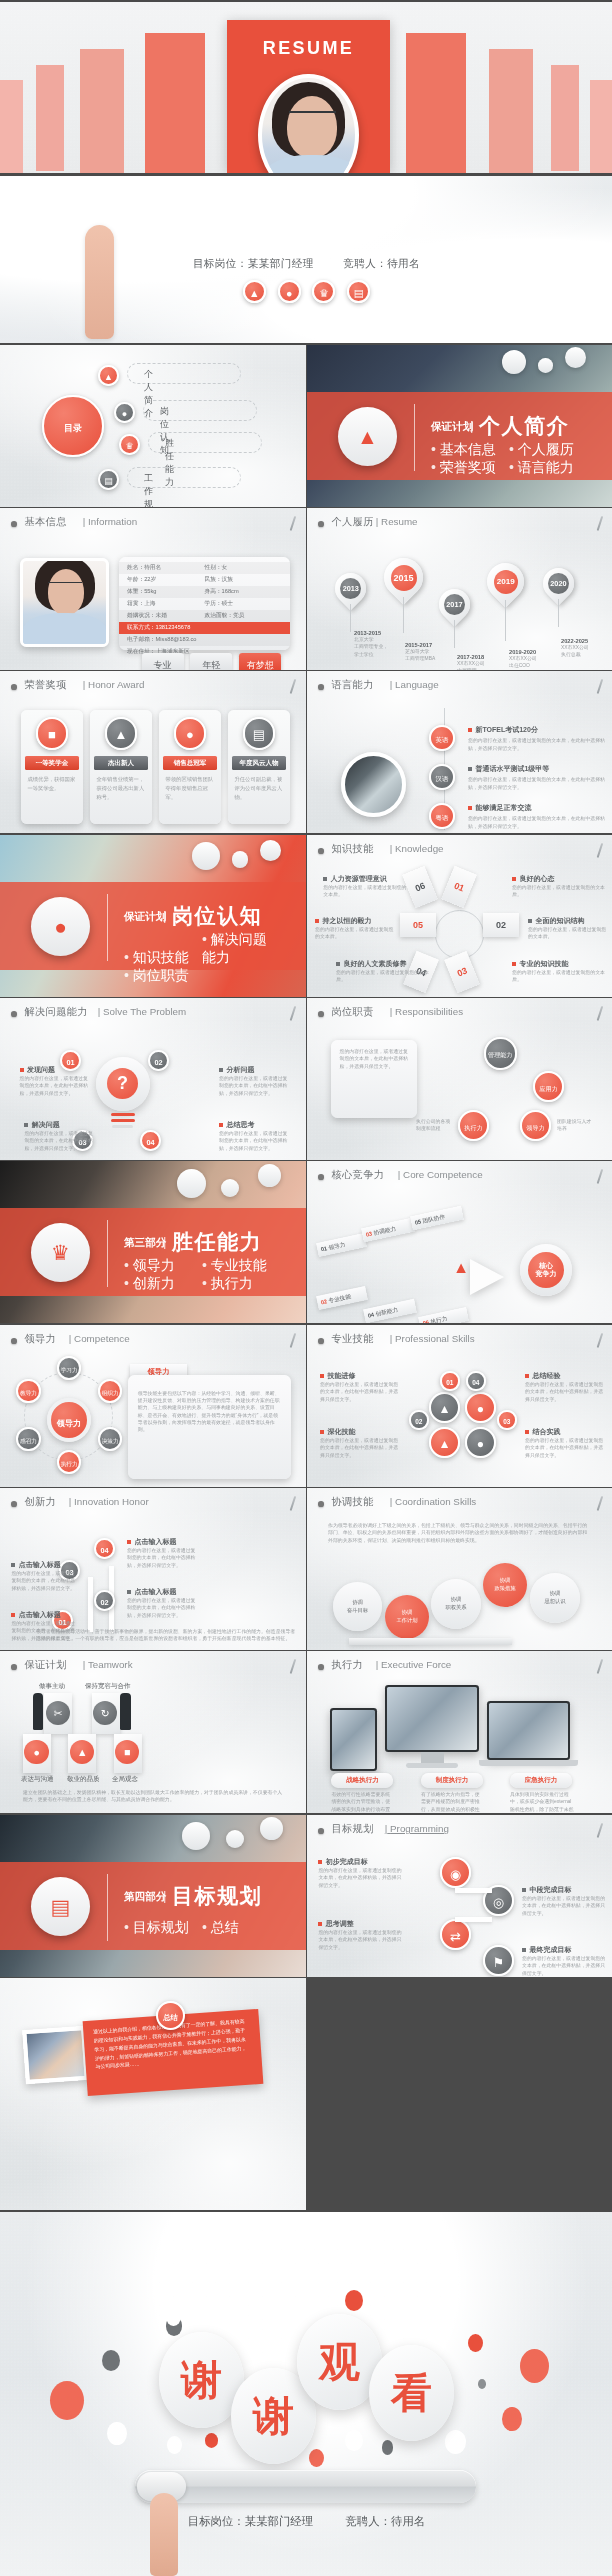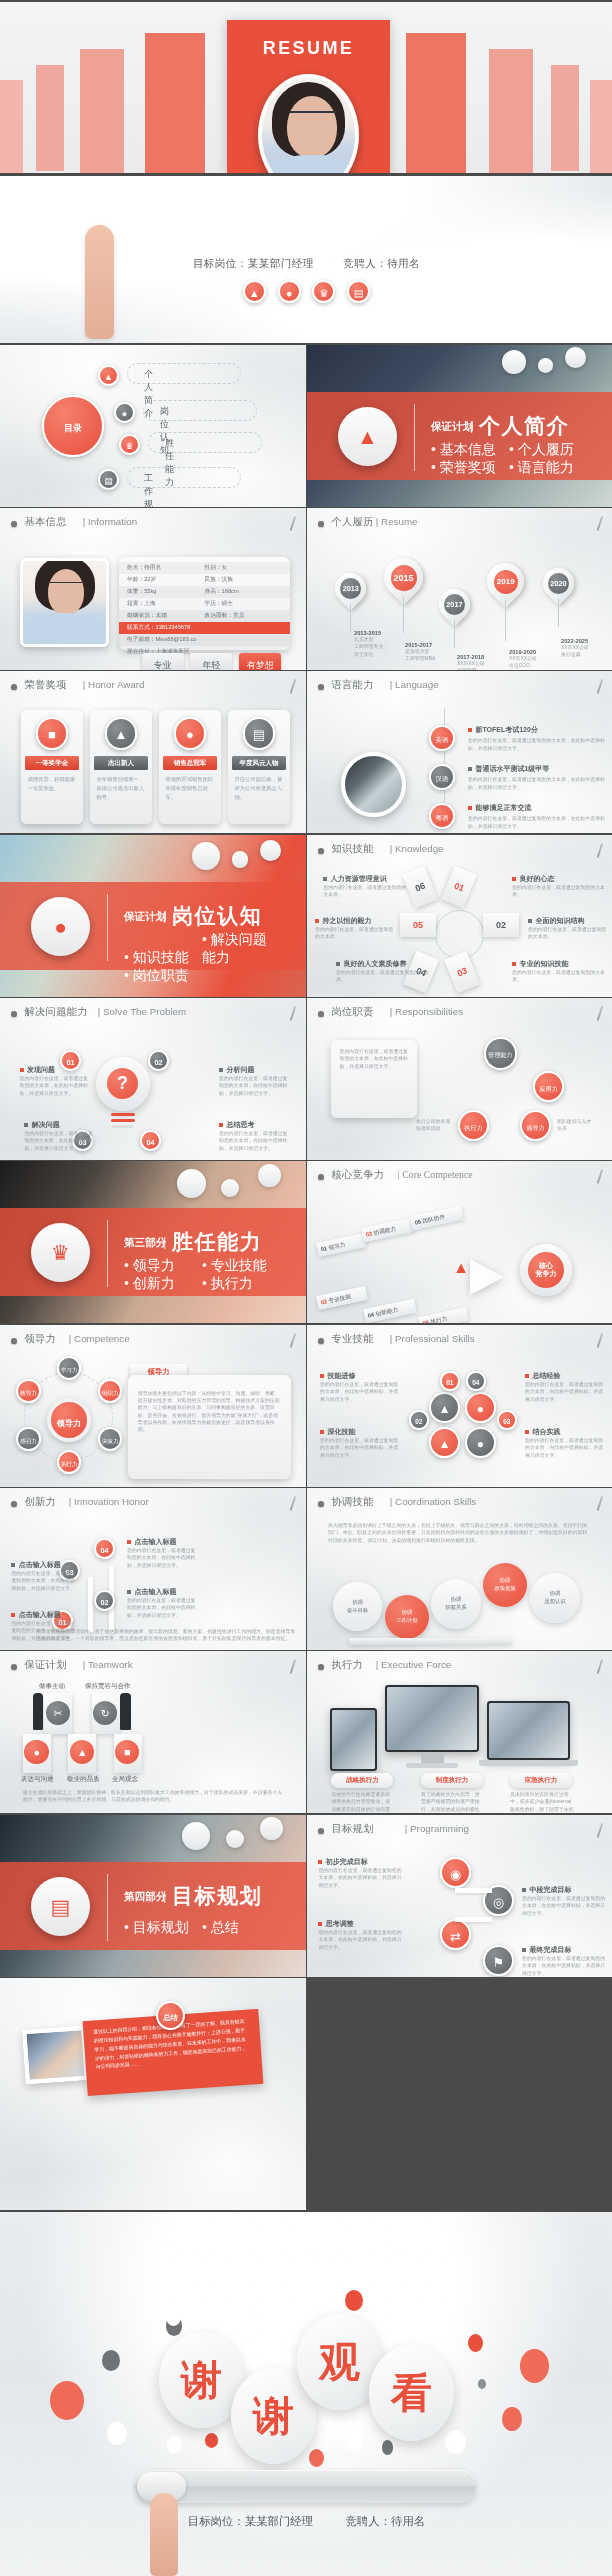--- a/index.html
+++ b/index.html
@@ -605,21 +605,21 @@
       <i>领导力</i><i>专业技能</i><br>
       <i>创新力</i><i>执行力</i>
     </div>
   </div>
 
   <div class="slide half" style="left:307px;top:1161px;">
     <div class="dotgrid"></div>
     <div class="shead">
       <div class="bullet"></div>
       <div class="zh">核心竞争力</div>
-      <div class="en" style="left:81px;font-family:Liberation Serif, serif;"><span>|</span> <span>Core Competence</span></div>
+      <div class="en" style="left:81px;"><span>|</span> <span>Core Competence</span></div>
       <div class="rule"></div>
       <div class="pen"></div>
     </div>
     <div style="position:absolute;left:9.8px;top:77px;width:49px;height:14px;background:linear-gradient(180deg,#fcfcfd,#e7eaec);box-shadow:0 1.6px 4.1px rgba(0,0,0,.18);transform:rotate(-12deg);font-size:5.7px;line-height:14px;padding-left:3.3px;"><b style="color:#55595d;">01</b> <span style="color:#5c6063;">领导力</span></div>
     <div style="position:absolute;left:9.8px;top:130px;width:50px;height:14px;background:linear-gradient(180deg,#fcfcfd,#e7eaec);box-shadow:0 1.6px 4.1px rgba(0,0,0,.18);transform:rotate(-12deg);font-size:5.7px;line-height:14px;padding-left:3.3px;"><b style="color:#e8503c;">02</b> <span style="color:#5c6063;">专业技能</span></div>
     <div style="position:absolute;left:55px;top:62px;width:52px;height:14px;background:linear-gradient(180deg,#fcfcfd,#e7eaec);box-shadow:0 1.6px 4.1px rgba(0,0,0,.18);transform:rotate(-12deg);font-size:5.7px;line-height:14px;padding-left:3.3px;"><b style="color:#e8503c;">03</b> <span style="color:#5c6063;">协调能力</span></div>
     <div style="position:absolute;left:57px;top:143px;width:52px;height:14px;background:linear-gradient(180deg,#fcfcfd,#e7eaec);box-shadow:0 1.6px 4.1px rgba(0,0,0,.18);transform:rotate(-12deg);font-size:5.7px;line-height:14px;padding-left:3.3px;"><b style="color:#55595d;">04</b> <span style="color:#5c6063;">创新能力</span></div>
     <div style="position:absolute;left:104px;top:50px;width:52px;height:14px;background:linear-gradient(180deg,#fcfcfd,#e7eaec);box-shadow:0 1.6px 4.1px rgba(0,0,0,.18);transform:rotate(-12deg);font-size:5.7px;line-height:14px;padding-left:3.3px;"><b style="color:#55595d;">05</b> <span style="color:#5c6063;">团队协作</span></div>
     <div style="position:absolute;left:112px;top:151px;width:49px;height:14px;background:linear-gradient(180deg,#fcfcfd,#e7eaec);box-shadow:0 1.6px 4.1px rgba(0,0,0,.18);transform:rotate(-12deg);font-size:5.7px;line-height:14px;padding-left:3.3px;"><b style="color:#e8503c;">06</b> <span style="color:#5c6063;">执行力</span></div>
     <div style="position:absolute;left:163px;top:98px;width:0;height:0;border-top:18px solid transparent;border-bottom:18px solid transparent;border-left:34px solid #fdfdfd;filter:drop-shadow(0 2.4px 4.1px rgba(0,0,0,.2));"></div>
@@ -830,21 +830,21 @@
     <div class="blist" style="top:104px;">
       <i>目标规划</i><i>总结</i>
     </div>
   </div>
 
   <div class="slide half" style="left:307px;top:1815px;">
     <div class="dotgrid"></div>
     <div class="shead">
       <div class="bullet"></div>
       <div class="zh">目标规划</div>
-      <div class="en" style="left:88px;"><span>|</span> <span>Programming</span></div>
+      <div class="en" style="left:68px;text-decoration:underline;"><span>|</span> <span>Programming</span></div>
       <div class="rule"></div>
       <div class="pen"></div>
     </div>
     <div class="redcircle ring" style="position:absolute;left:133px;top:42px;width:31px;height:31px;line-height:31px;font-size:13px;">◉</div>
     <div class="graycircle ring" style="position:absolute;left:176px;top:70px;width:31px;height:31px;line-height:31px;font-size:13px;">◎</div>
     <div class="redcircle ring" style="position:absolute;left:133px;top:104px;width:31px;height:31px;line-height:31px;font-size:13px;">⇄</div>
     <div class="graycircle ring" style="position:absolute;left:176px;top:130px;width:31px;height:31px;line-height:31px;font-size:13px;">⚑</div>
     <div style="position:absolute;left:148px;top:73px;width:37px;height:4.9px;background:#fff;box-shadow:0 1.6px 3.3px rgba(0,0,0,.12);"></div>
     <div style="position:absolute;left:148px;top:102px;width:37px;height:4.9px;background:#fff;box-shadow:0 1.6px 3.3px rgba(0,0,0,.12);"></div>
 

